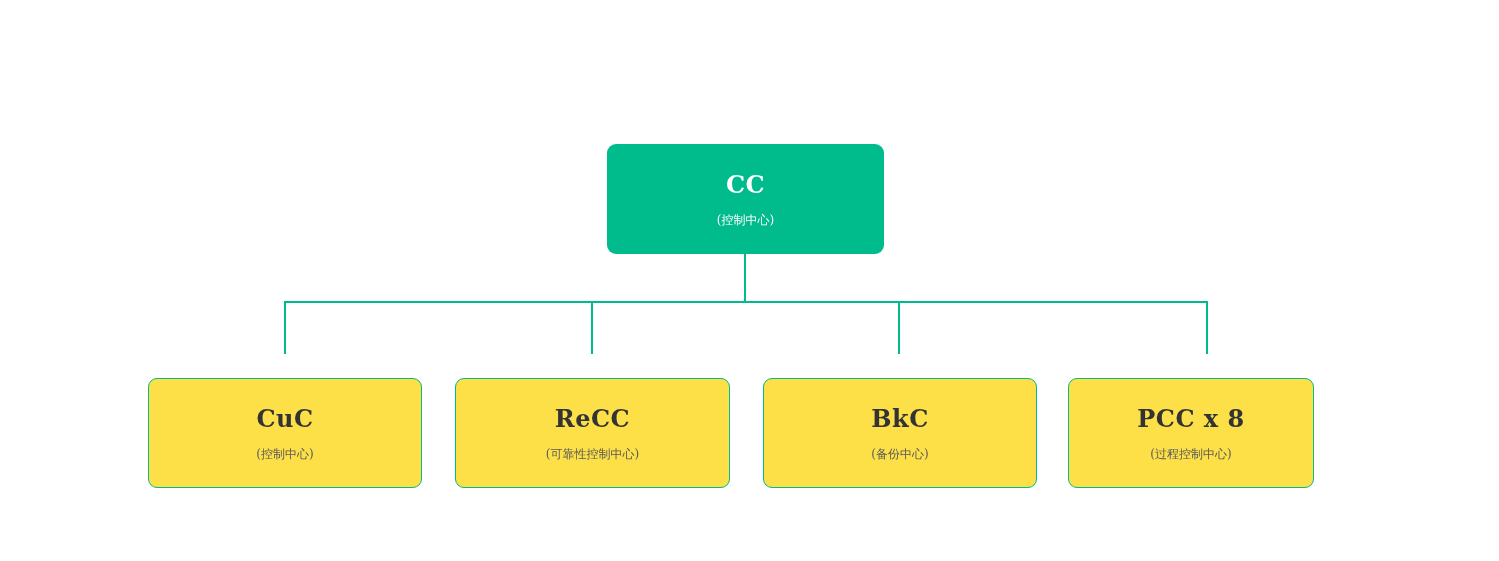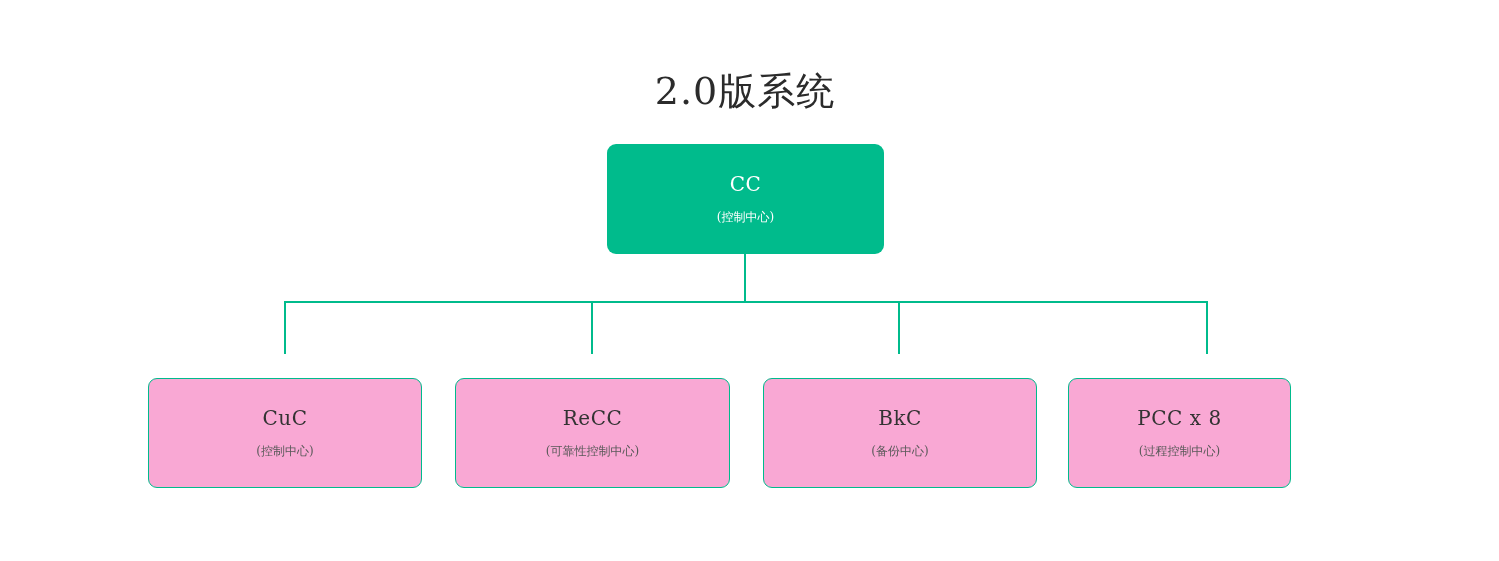--- a/index.html
+++ b/index.html
@@ -45,31 +45,32 @@
     left: 607px;
     top: 144px;
     width: 277px;
     background: var(--accent);
     color: var(--root-text);
   }
   .node-root .node-title { color: var(--root-text); }
   .node-root .node-subtitle { color: var(--root-text); }
   .node-child {
     top: 378px;
-    background: #f9a8d4;
+    background: #fde047;
     border: 1.5px solid var(--accent);
   }
   .node-child-0 { left: 148px;  width: 274px; }
   .node-child-1 { left: 455px;  width: 275px; }
   .node-child-2 { left: 763px;  width: 274px; }
-  .node-child-3 { left: 1068px; width: 223px; }
+  .node-child-3 { left: 1068px; width: 246px; }
   .node-title {
-    font-size: 20px;
+    font-size: 24px;
     color: var(--node-text);
     letter-spacing: 0.5px;
+    font-weight: bold;
   }
   .node-subtitle {
     font-size: 12px;
     color: var(--subtitle-text);
   }
   .connector {
     position: absolute;
     background: var(--accent);
   }
   .connector-root-drop { left: 744px; top: 254px; width: 2px;  height: 48px; }
@@ -78,21 +79,20 @@
   .connector-stub-0 { left: 284px; }
   .connector-stub-1 { left: 591px; }
   .connector-stub-2 { left: 898px; }
   .connector-stub-3 { left: 1206px; }
 </style>
 </head>
 <body>
 
 <div class="canvas">
 
-  <div class="diagram-title">2.0版系统</div>
 
   <div class="connector connector-root-drop"></div>
   <div class="connector connector-horizontal"></div>
   <div class="connector connector-stub connector-stub-0"></div>
   <div class="connector connector-stub connector-stub-1"></div>
   <div class="connector connector-stub connector-stub-2"></div>
   <div class="connector connector-stub connector-stub-3"></div>
 
   <div class="node node-root">
     <span class="node-title">CC</span>

